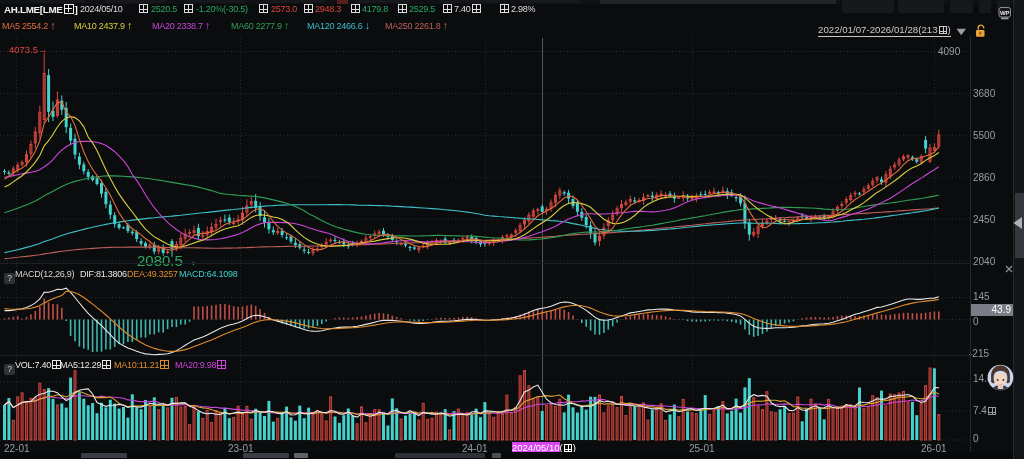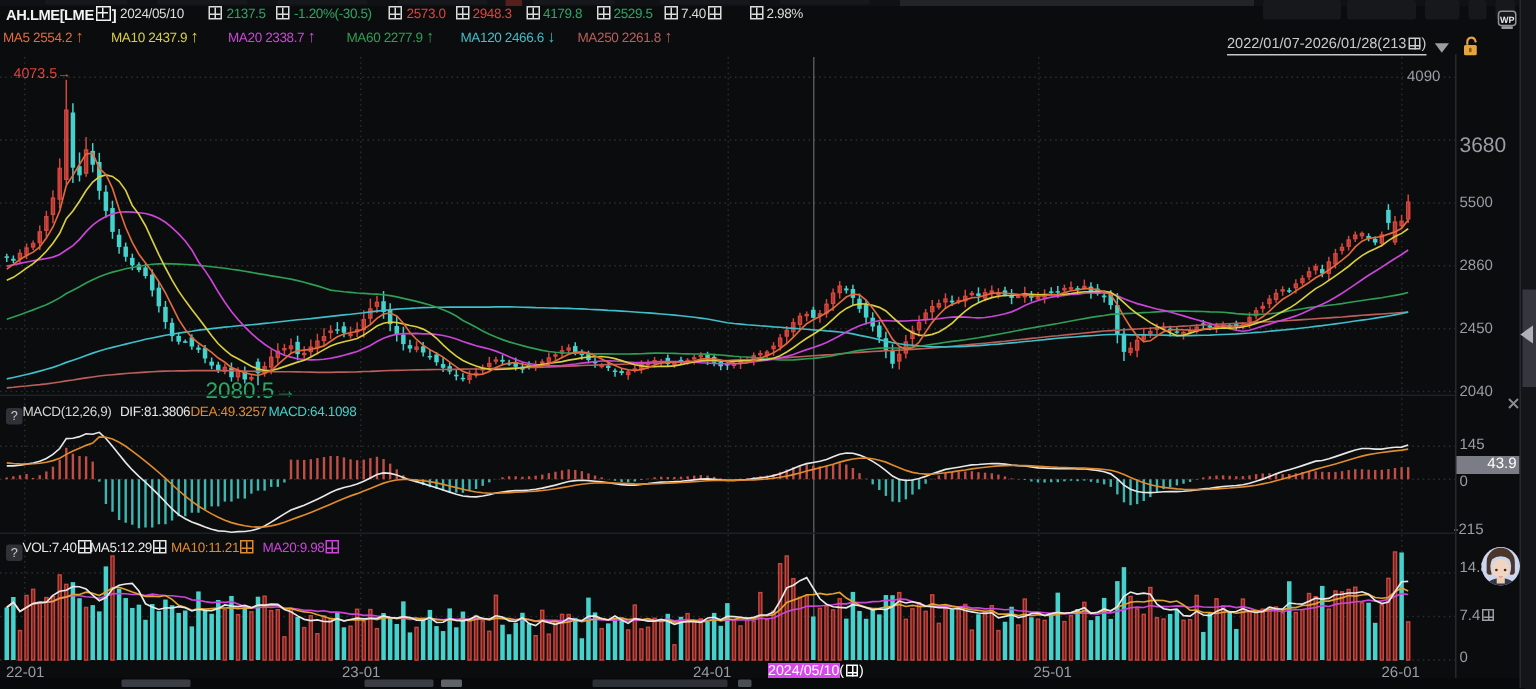--- a/index.html
+++ b/index.html
@@ -23,21 +23,21 @@
     <div class="ab" style="left:520px;top:0;width:60px;height:3px;background:#17181c;border-radius:1px"></div>
     <div class="ab" style="left:337px;top:0;width:11px;height:4px;background:#56201d"></div>
     <div class="ab" style="left:842px;top:0;width:52px;height:13px;background:#17181c;border-radius:2px"></div>
     <div class="ab" style="left:898px;top:0;width:46px;height:13px;background:#17181c;border-radius:2px"></div>
     <div class="ab" style="left:950px;top:0;width:23px;height:13px;background:#17181c;border-radius:2px"></div>
     <div class="ab" style="left:979px;top:0;width:12px;height:13px;background:#17181c;border-radius:2px"></div>
     <div class="ab" style="left:997px;top:0;width:13px;height:13px;background:#17181c;border-radius:2px"></div>
     <div class="ab" style="left:4px;top:3.5px;font-size:9.8px;font-weight:bold;color:#f2f2f2;letter-spacing:-0.3px">AH.LME[LME<span class="cj" style="width:10px;height:10px"></span>]</div>
     <div class="ab t wh" style="left:80px;top:4px">2024/05/10</div>
     <div class="ab t wh" style="left:138px;top:4px"><span class="cj"></span></div>
-    <div class="ab t grn" style="left:151px;top:4px">2137.5</div>
+    <div class="ab t grn" style="left:151px;top:4px">2520.5</div>
     <div class="ab t wh" style="left:183px;top:4px"><span class="cj"></span></div>
     <div class="ab t grn" style="left:196px;top:4px">-1.20%(-30.5)</div>
     <div class="ab t wh" style="left:258px;top:4px"><span class="cj"></span></div>
     <div class="ab t red" style="left:271px;top:4px">2573.0</div>
     <div class="ab t wh" style="left:303px;top:4px"><span class="cj"></span></div>
     <div class="ab t red" style="left:315px;top:4px">2948.3</div>
     <div class="ab t wh" style="left:350px;top:4px"><span class="cj"></span></div>
     <div class="ab t grn" style="left:362px;top:4px">4179.8</div>
     <div class="ab t wh" style="left:397px;top:4px"><span class="cj"></span></div>
     <div class="ab t grn" style="left:409px;top:4px">2529.5</div>
@@ -48,21 +48,21 @@
     <div class="ab t" style="left:2px;top:19.5px;color:#e26a3c">MA5 2554.2 <span style="font-size:11px">↑</span></div>
     <div class="ab t" style="left:74px;top:19.5px;color:#d9cf3e">MA10 2437.9 <span style="font-size:11px">↑</span></div>
     <div class="ab t" style="left:152px;top:19.5px;color:#cc45d8">MA20 2338.7 <span style="font-size:11px">↑</span></div>
     <div class="ab t" style="left:231px;top:19.5px;color:#2f9e55">MA60 2277.9 <span style="font-size:11px">↑</span></div>
     <div class="ab t" style="left:307px;top:19.5px;color:#3fbfc9">MA120 2466.6 <span style="font-size:11px">↓</span></div>
     <div class="ab t" style="left:385px;top:19.5px;color:#bc5f5a">MA250 2261.8 <span style="font-size:11px">↑</span></div>
     <div class="ab" style="left:818px;top:24px;font-size:9.7px;letter-spacing:0;color:#cacaca;border-bottom:1px solid #c8c8c8;padding-bottom:1px">2022/01/07-2026/01/28(213<span class="cj" style="width:8px;height:8px"></span>)</div>
     <div class="ab" style="left:9px;top:44px;font-size:9.5px;color:#e0443c">4073.5→</div>
     <div class="ab" style="left:137px;top:251.5px;font-size:15px;color:#2aa863">2080.5→</div>
     <div class="ab" style="left:938px;top:46px;font-size:10px;color:#9a9da3">4090</div>
-    <div class="ab" style="left:973px;top:88px;font-size:14px;color:#9a9da3">3680</div>
+    <div class="ab" style="left:973px;top:88px;font-size:10px;color:#9a9da3">3680</div>
     <div class="ab" style="left:973px;top:130px;font-size:10px;color:#9a9da3">5500</div>
     <div class="ab" style="left:973px;top:172px;font-size:10px;color:#9a9da3">2860</div>
     <div class="ab" style="left:973px;top:214px;font-size:10px;color:#9a9da3">2450</div>
     <div class="ab" style="left:973px;top:256px;font-size:10px;color:#9a9da3">2040</div>
     <div class="ab" style="left:4px;top:267px"><span class="qbox">?</span></div>
     <div class="ab t" style="left:15px;top:269px;color:#d5d5d5">MACD(12,26,9)</div>
     <div class="ab t" style="left:80px;top:269px;color:#e8e8e8">DIF:81.3806</div>
     <div class="ab t" style="left:127px;top:269px;color:#e08b2d">DEA:49.3257</div>
     <div class="ab t" style="left:179px;top:269px;color:#40d1ca">MACD:64.1098</div>
     <div class="ab" style="left:973px;top:291px;font-size:10px;color:#9a9da3">145</div>

